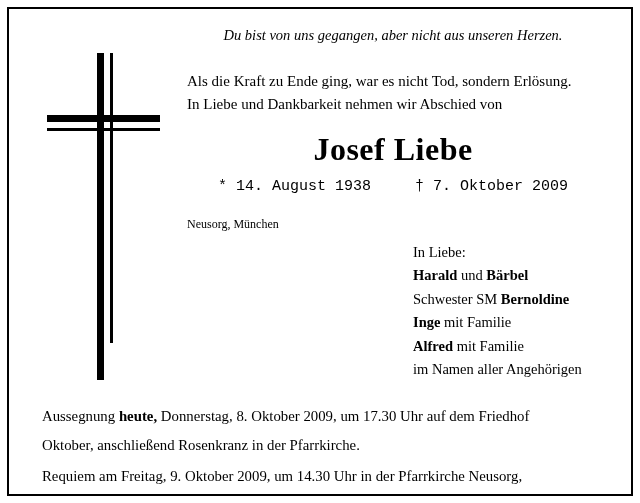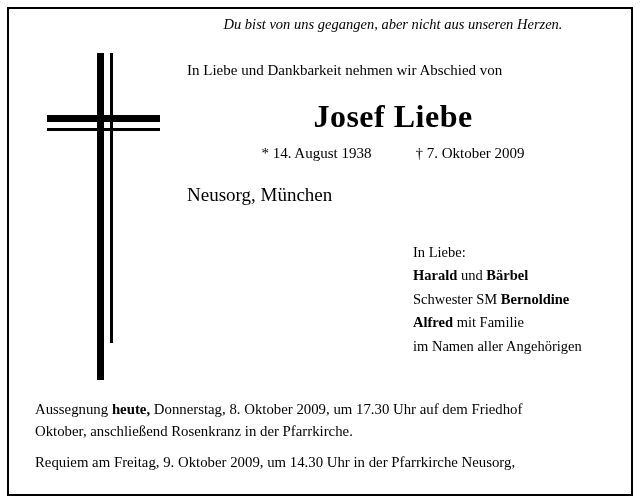--- a/index.html
+++ b/index.html
@@ -77,21 +77,21 @@
     top: 97px;
     width: 113px;
     height: 3px;
     background: #000000;
   }
 
   
   .text-col {
     position: absolute;
     left: 160px;
-    top: 3px;
+    top: 14px;
     width: 440px;
   }
   .verse {
     font-style: italic;
     font-size: 14.5px;
     text-align: center;
     white-space: nowrap;
     margin-bottom: 26px;
   }
   .intro {
@@ -108,24 +108,25 @@
     font-size: 32px;
     font-weight: bold;
     letter-spacing: 0.5px;
     margin-top: 16px;
     margin-bottom: 10px;
   }
   .dates {
     text-align: center;
     font-size: 15px;
     margin-bottom: 22px;
+    font-family: Liberation Mono, monospace;
   }
   .dates .birth { margin-right: 44px; }
   .places {
-    font-size: 19px;
+    font-size: 12px;
     margin-left: 14px;
     margin-bottom: 24px;
   }
 
   
   .mourners {
     position: absolute;
     left: 400px;
     top: 228px;
     width: 220px;
@@ -138,21 +139,21 @@
   
   .bottom {
     position: absolute;
     left: 22px;
     top: 385px;
     width: 580px;
     font-size: 14.8px;
     line-height: 1.52;
   }
   .bottom p {
-    margin: 0;
+    margin: 7px;
   }
   .bottom .gap { margin-top: 8px; }
   .bottom .nowrap { white-space: nowrap; }
 </style>
 </head>
 <body>
 
 <div class="page">
   <div class="outer-frame"></div>
 
@@ -162,36 +163,38 @@
       <div class="cross-vert-outer"></div>
       <div class="cross-vert-inner"></div>
       <div class="cross-horiz-outer"></div>
       <div class="cross-horiz-inner"></div>
     </div>
 
     <div class="text-col">
       <div class="verse">Du bist von uns gegangen, aber nicht aus unseren Herzen.</div>
 
       <div class="intro">
+        <div>Als die Kraft zu Ende ging, war es nicht Tod, sondern Erlösung.</div>
         <div>In Liebe und Dankbarkeit nehmen wir Abschied von</div>
       </div>
 
       <div class="name">Josef Liebe</div>
 
       <div class="dates">
         <span class="birth">* 14. August 1938</span><span class="death">† 7. Oktober 2009</span>
       </div>
 
       <div class="places">Neusorg, München</div>
     </div>
 
     <div class="mourners">
       <div class="line">In Liebe:</div>
       <div class="line"><b>Harald</b><span> und </span><b>Bärbel</b></div>
       <div class="line"><span>Schwester SM </span><b>Bernoldine</b></div>
+      <div class="line"><b>Inge</b><span> mit Familie</span></div>
       <div class="line"><b>Alfred</b><span> mit Familie</span></div>
       <div class="line">im Namen aller Angehörigen</div>
     </div>
 
     <div class="bottom">
       <p class="nowrap"><span>Aussegnung </span><b>heute,</b><span> Donnerstag, 8. Oktober 2009, um 17.30 Uhr auf dem Friedhof</span></p>
       <p class="nowrap">Oktober, anschließend Rosenkranz in der Pfarrkirche.</p>
       <p class="nowrap gap">Requiem am Freitag, 9. Oktober 2009, um 14.30 Uhr in der Pfarrkirche Neusorg,</p>
     </div>
 

